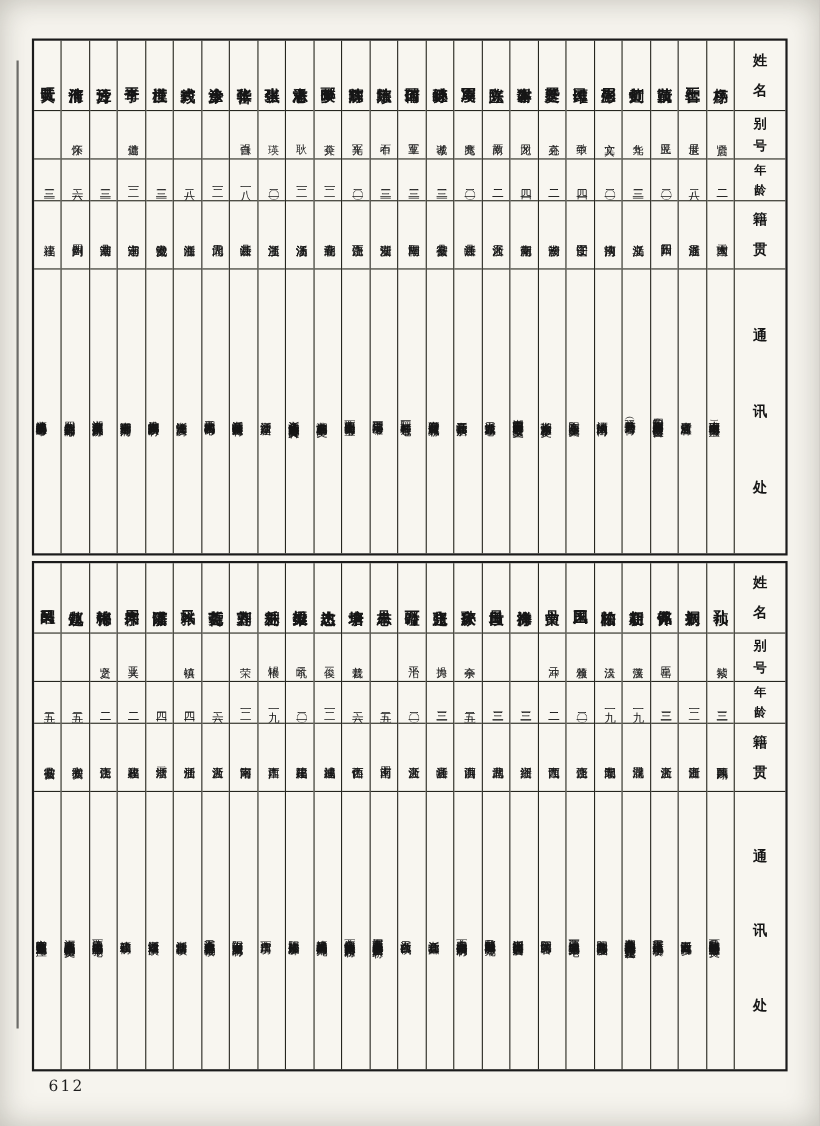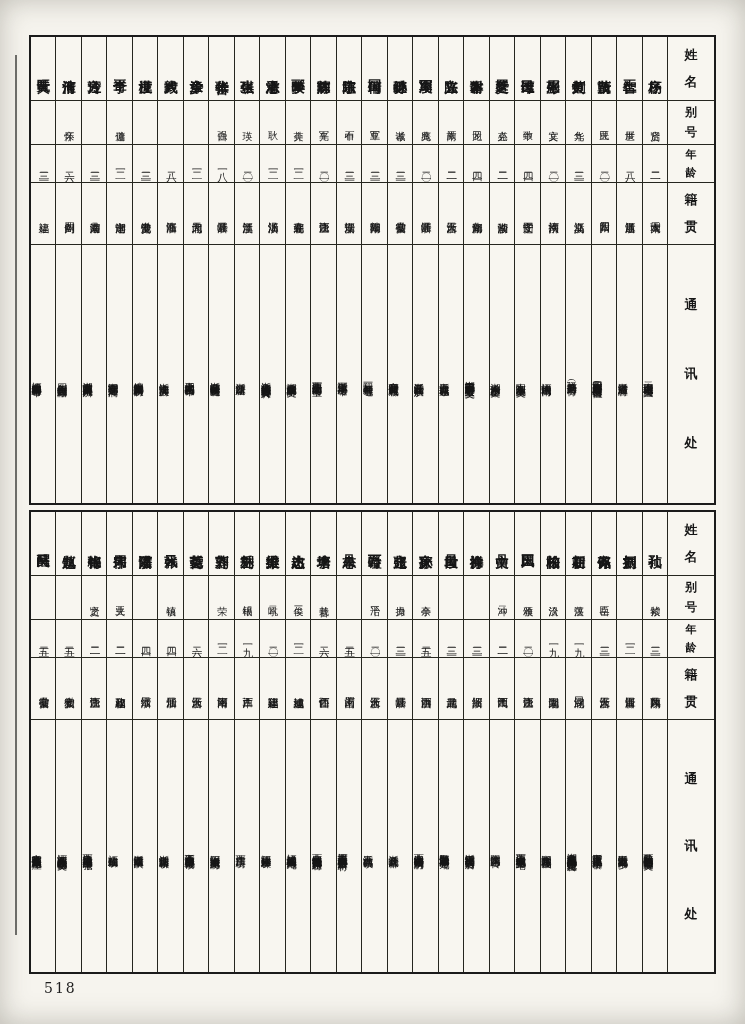--- a/index.html
+++ b/index.html
@@ -944,14 +944,14 @@
           <span>籍</span>
           <span>贯</span>
         </div>
         <div class="cell hcell h-address">
           <span>通</span>
           <span>讯</span>
           <span>处</span>
         </div>
       </div>
     </div>
-  <div class="page-num">518</div>
+  <div class="page-num">612</div>
 </div>
 
 </body></html>

